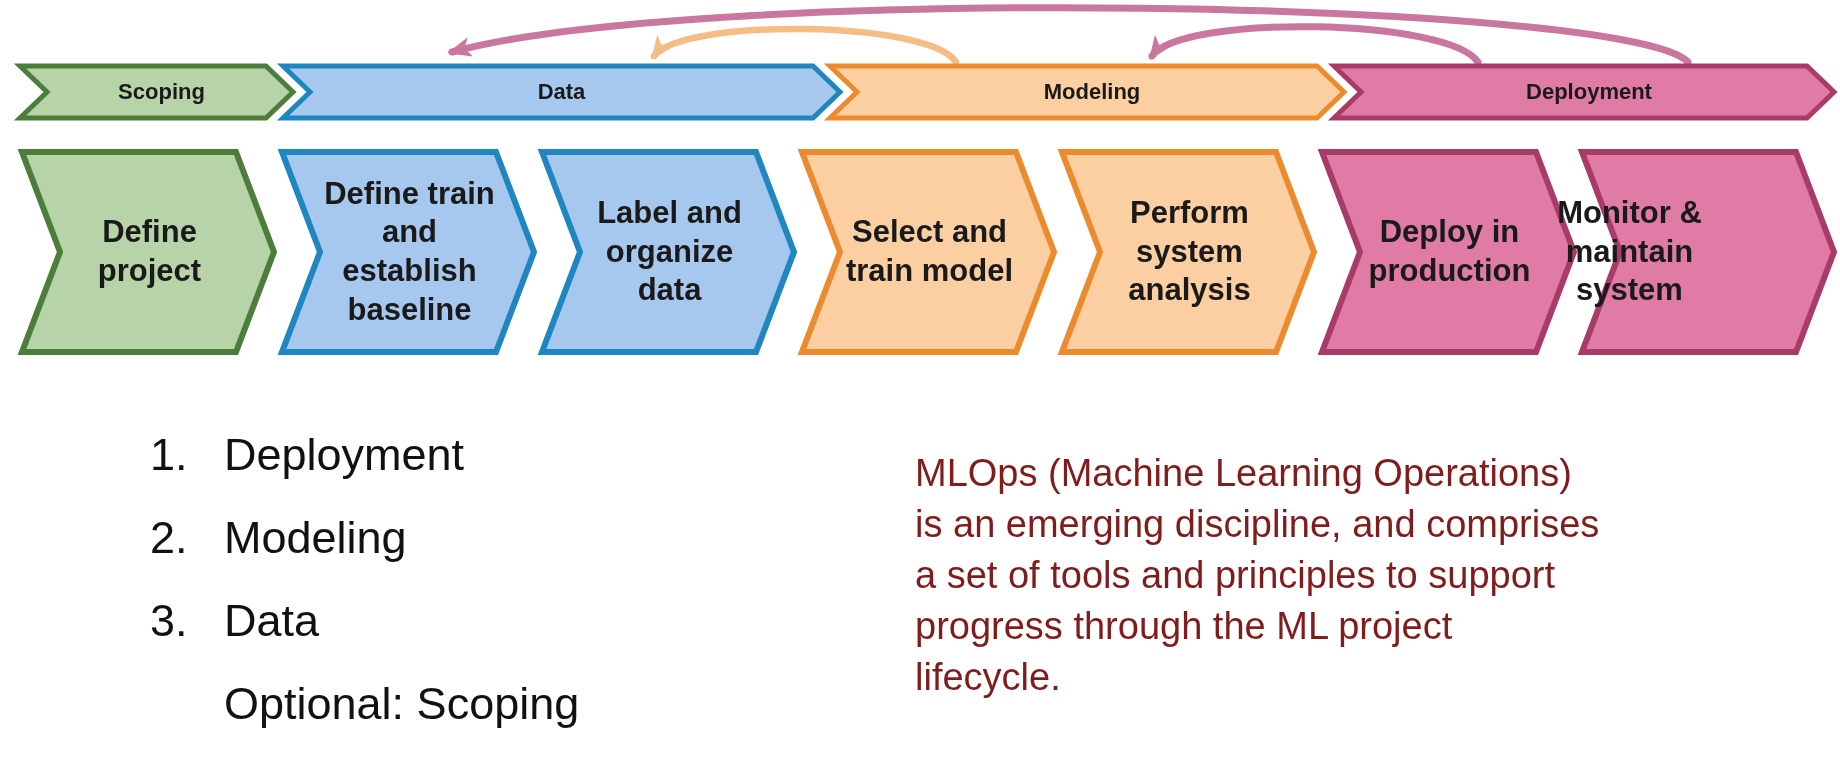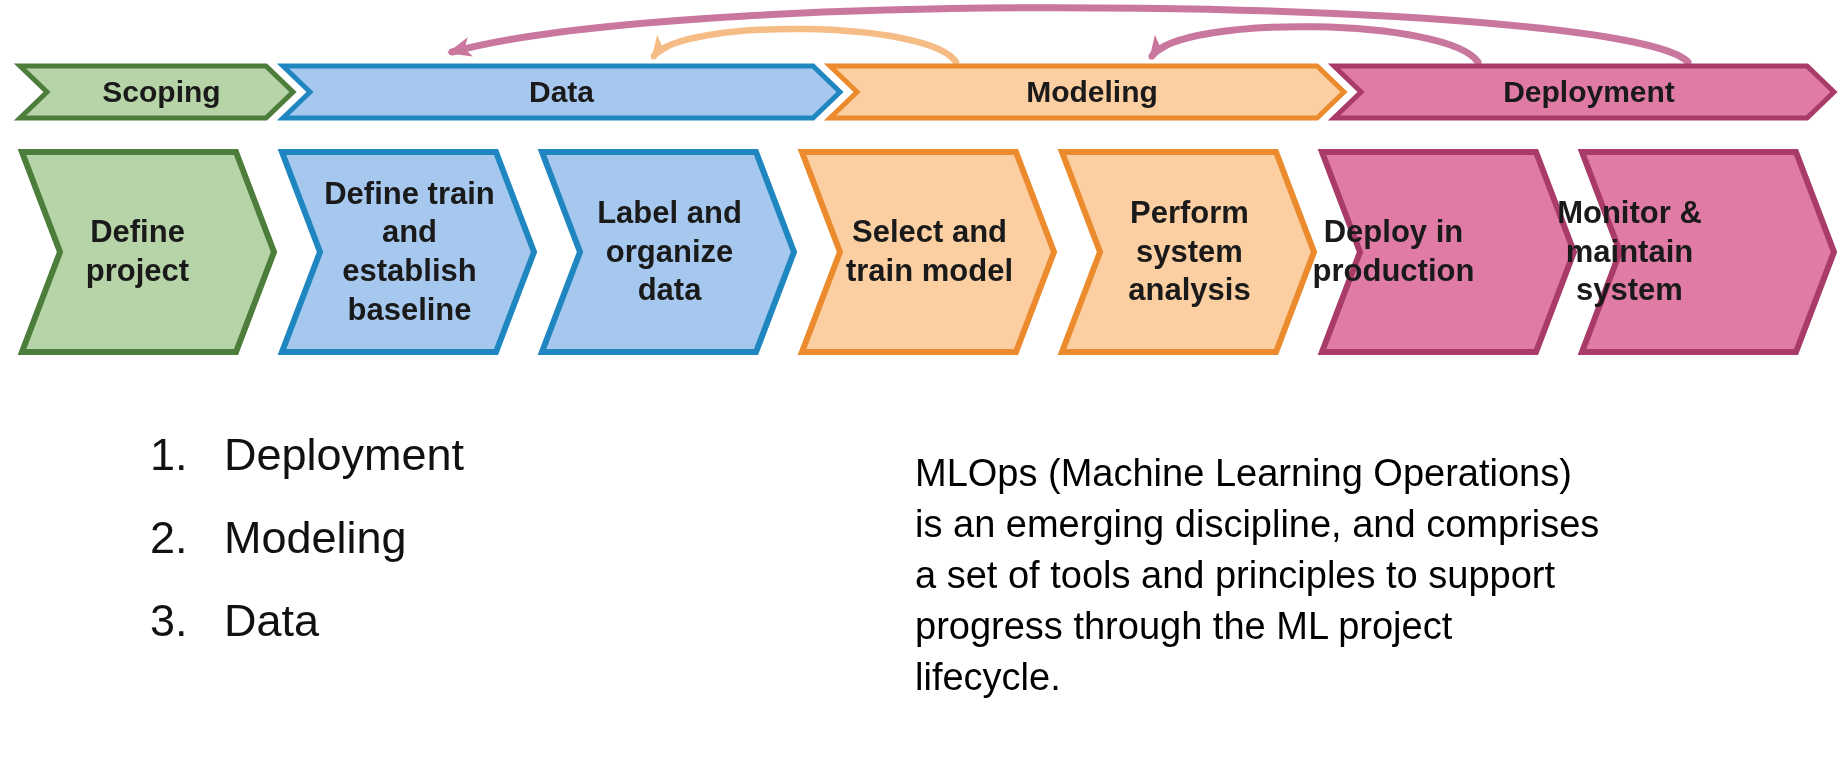--- a/index.html
+++ b/index.html
@@ -16,39 +16,39 @@
     position: absolute;
     display: flex;
     align-items: center;
     justify-content: center;
     text-align: center;
     font-weight: 700;
     color: #1a1a1a;
     white-space: pre-line;
     pointer-events: none;
   }
-  .phase-label { font-size: 30px; }
+  .phase-label { font-size: 22px; }
   .step-label  { font-size: 31px; line-height: 1.25; }
   .ranking {
     position: absolute;
     left: 150px;
     top: 432px;
     color: #111111;
     font-size: 45px;
     line-height: 1.0;
   }
   .ranking-row { display: flex; margin-bottom: 38px; }
   .ranking-num { width: 56px; flex: 0 0 56px; }
   .ranking-label { margin-left: 18px; }
   .description {
     position: absolute;
     left: 915px;
     top: 448px;
     width: 790px;
-    color: #000000;
+    color: #7f1d1d;
     font-size: 38px;
     line-height: 51px;
     white-space: pre-line;
   }
 </style>
 </head>
 <body>
 
 <div class="stage">
 
@@ -78,51 +78,52 @@
     <path d="M1062 152 H1276 L1314 252 L1276 352 H1062 L1100 252 Z" stroke-width="6" stroke-linejoin="miter" fill="#fbcfa2" stroke="#ec8b2e"></path>
     <path d="M1322 152 H1536 L1574 252 L1536 352 H1322 L1360 252 Z" stroke-width="6" stroke-linejoin="miter" fill="#e07ba6" stroke="#a93b69"></path>
     <path d="M1582 152 H1796 L1834 252 L1796 352 H1582 L1620 252 Z" stroke-width="6" stroke-linejoin="miter" fill="#e07ba6" stroke="#a93b69"></path>
   </svg>
 
   <div class="shape-label phase-label" style="left:60px;  top:66px; width:203px; height:52px;">Scoping</div>
   <div class="shape-label phase-label" style="left:323px; top:66px; width:477px; height:52px;">Data</div>
   <div class="shape-label phase-label" style="left:870px; top:66px; width:444px; height:52px;">Modeling</div>
   <div class="shape-label phase-label" style="left:1374px;top:66px; width:430px; height:52px;">Deployment</div>
 
-  <div class="shape-label step-label" style="left:40px;  top:152px; width:195px; height:200px;">Define project</div>
+  <div class="shape-label step-label" style="left:52px;  top:152px; width:195px; height:200px;">Define project</div>
   <div class="shape-label step-label" style="left:312px; top:152px; width:195px; height:200px;">Define train
 and establish
 baseline</div>
   <div class="shape-label step-label" style="left:572px; top:152px; width:195px; height:200px;">Label and
 organize data</div>
   <div class="shape-label step-label" style="left:832px; top:152px; width:195px; height:200px;">Select and
 train model</div>
   <div class="shape-label step-label" style="left:1092px;top:152px; width:195px; height:200px;">Perform system
 analysis</div>
-  <div class="shape-label step-label" style="left:1296px;top:152px; width:195px; height:200px;">Deploy in
+  <div class="shape-label step-label" style="left:1352px;top:152px; width:195px; height:200px;">Deploy in
 production</div>
   <div class="shape-label step-label" style="left:1532px;top:152px; width:195px; height:200px;">Monitor &amp;
 maintain
 system</div>
 
   <div class="ranking">
     <div class="ranking-row">
       <span class="ranking-num">1.</span>
       <span class="ranking-label">Deployment</span>
     </div>
     <div class="ranking-row">
       <span class="ranking-num">2.</span>
       <span class="ranking-label">Modeling</span>
     </div>
     <div class="ranking-row">
       <span class="ranking-num">3.</span>
       <span class="ranking-label">Data</span>
     </div>
     <div class="ranking-row">
       <span class="ranking-num"></span>
+      <span class="ranking-label">Optional: Scoping</span>
     </div>
   </div>
 
   <div class="description">MLOps (Machine Learning Operations)
 is an emerging discipline, and comprises
 a set of tools and principles to support
 progress through the ML project
 lifecycle.</div>
 
 </div>

